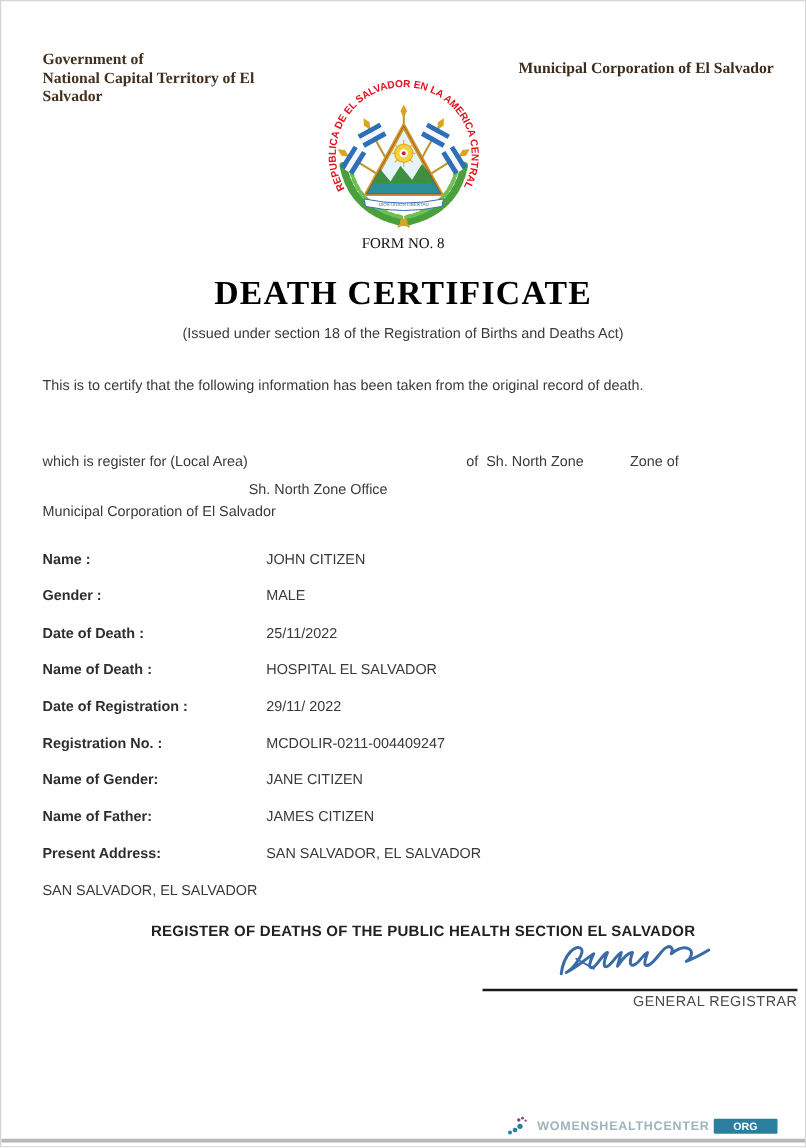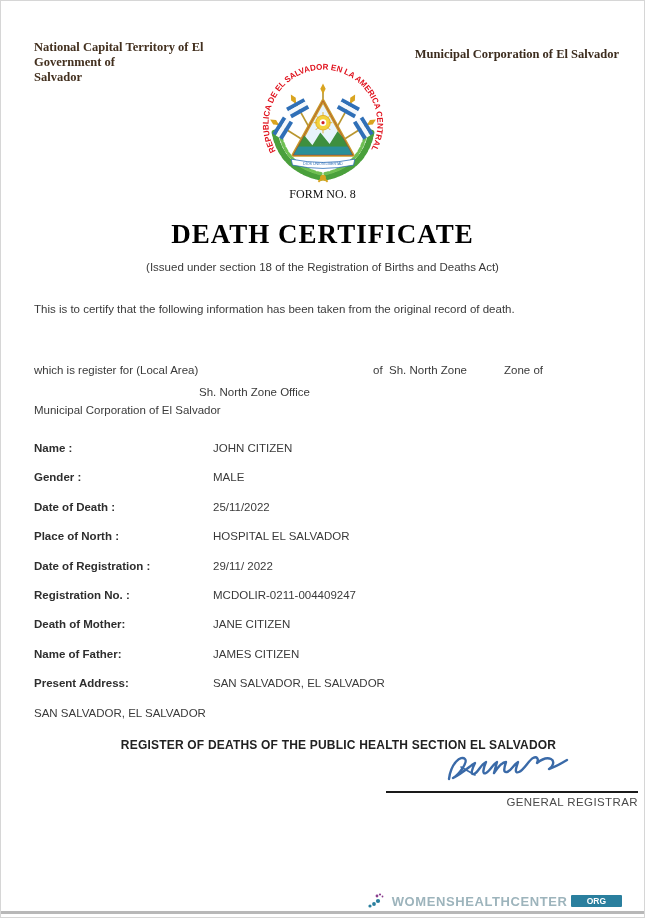--- a/index.html
+++ b/index.html
@@ -59,32 +59,32 @@
   .sig-line{position:absolute;top:790px;left:385px;width:252px;height:1.5px;background:#1a1a1a;}
   .registrar{
     position:absolute;top:795px;left:385px;width:252px;text-align:right;
     font-size:11.5px;letter-spacing:.4px;color:#4a4a4a;
   }
   
   .watermark{
     position:absolute;top:892px;right:22px;height:16px;
     display:flex;align-items:center;gap:3px;
   }
-  .wm-name{font-size:13px;letter-spacing:.6px;color:#9db4bc;font-weight:bold;}
+  .wm-name{font-size:10px;letter-spacing:.6px;color:#9db4bc;font-weight:bold;}
   .wm-org{font-size:8.5px;font-weight:bold;color:#fff;background:#2a7f9e;padding:1px 16px;border-radius:1px;}
   .bottom-bar{position:absolute;left:0;right:0;bottom:3px;height:3px;background:#b8b8b8;}
 </style>
 </head>
 <body>
 
 <div class="page">
 
   <div class="hdr-left">
+    <div>Government of</div>
     <div>National Capital Territory of El</div>
-    <div>Government of</div>
     <div>Salvador</div>
   </div>
   <div class="hdr-right">Municipal Corporation of El Salvador</div>
 
   <svg class="emblem" viewBox="0 0 200 190">
     <defs>
       <path id="ringPath" d="M 29 136 A 82 82 0 1 1 171 136" fill="none"></path>
       <clipPath id="triClip">
           <polygon points="100,60 55,142 145,142"></polygon>
         </clipPath>
@@ -185,33 +185,33 @@
     </div>
     <div class="field-row">
       <div class="field-label">Gender :</div>
       <div class="field-value">MALE</div>
     </div>
     <div class="field-row">
       <div class="field-label">Date of Death :</div>
       <div class="field-value">25/11/2022</div>
     </div>
     <div class="field-row">
-      <div class="field-label">Place of North :</div>
+      <div class="field-label">Name of Death :</div>
       <div class="field-value">HOSPITAL EL SALVADOR</div>
     </div>
     <div class="field-row">
       <div class="field-label">Date of Registration :</div>
       <div class="field-value">29/11/ 2022</div>
     </div>
     <div class="field-row">
       <div class="field-label">Registration No. :</div>
       <div class="field-value">MCDOLIR-0211-004409247</div>
     </div>
     <div class="field-row">
-      <div class="field-label">Death of Mother:</div>
+      <div class="field-label">Name of Gender:</div>
       <div class="field-value">JANE CITIZEN</div>
     </div>
     <div class="field-row">
       <div class="field-label">Name of Father:</div>
       <div class="field-value">JAMES CITIZEN</div>
     </div>
     <div class="field-row">
       <div class="field-label">Present Address:</div>
       <div class="field-value">SAN SALVADOR, EL SALVADOR</div>
     </div>

